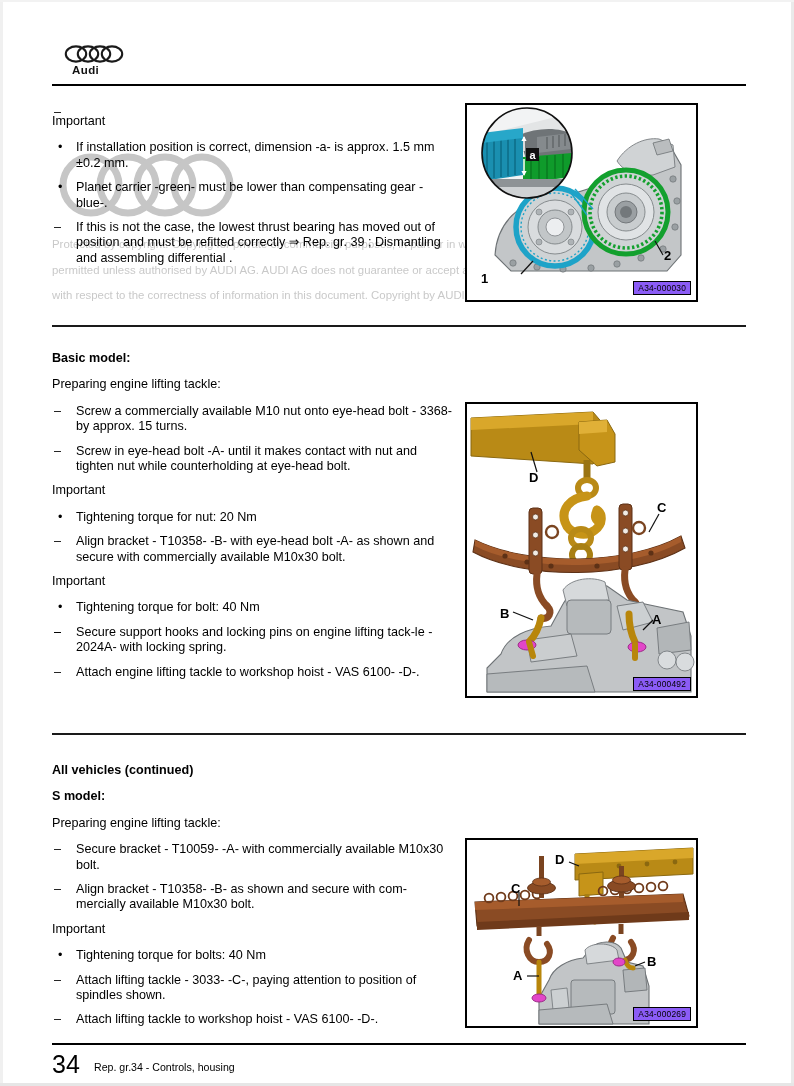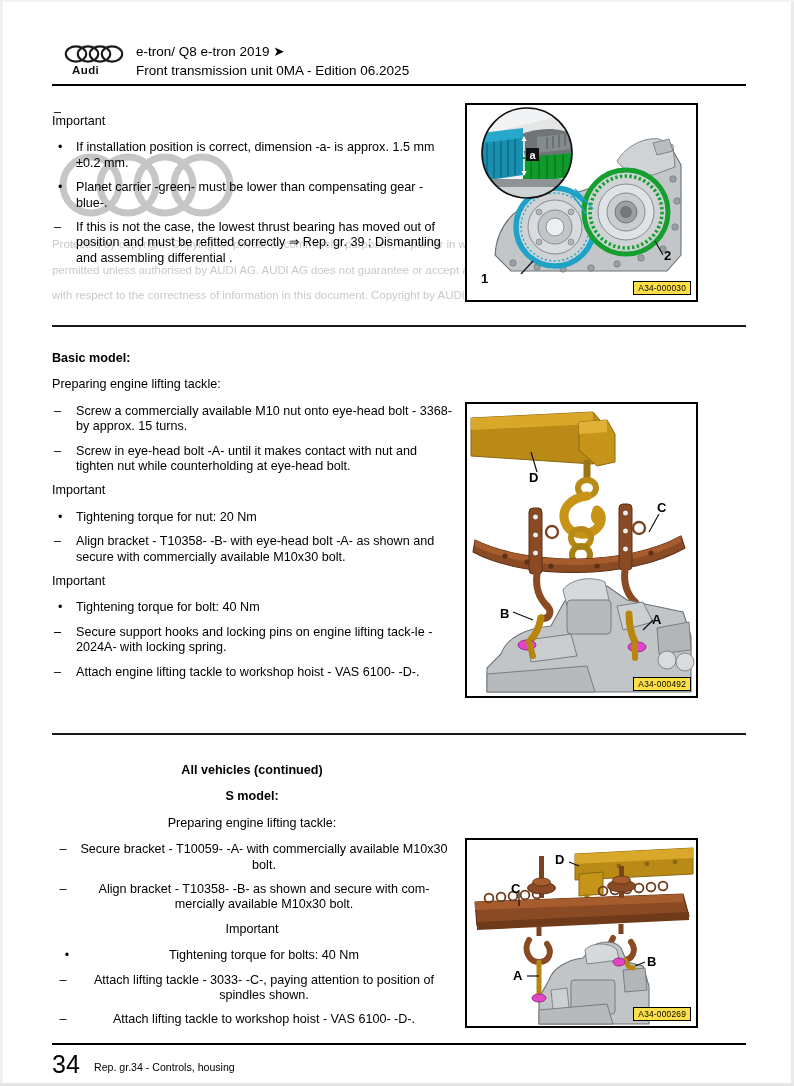--- a/index.html
+++ b/index.html
@@ -146,21 +146,21 @@
     border: 2px solid #000;
     background: #ffffff;
     box-sizing: border-box;
     overflow: hidden;
   }
   .fig-id {
     position: absolute;
     right: 5px;
     bottom: 5px;
     border: 1px solid #000;
-    background: #fde047;
+    background: #8b5cf6;
     font-size: 8.4px;
     padding: 1px 4px 1px 4px;
     letter-spacing: 0.2px;
     font-family: "Liberation Sans", sans-serif;
     color:#000;
   }
   .fig-svg { position:absolute; left:0; top:0; }
   .fig-label {
     position: absolute;
     font-size: 13px;
@@ -209,24 +209,20 @@
     <div class="audi-logo">
       <svg class="rings-svg" width="62" height="20" viewBox="0 0 62 20">
         <g fill="none" stroke="#1a1a1a" stroke-width="2.1">
           <ellipse cx="12" cy="10" rx="10.2" ry="7.6"></ellipse>
           <ellipse cx="24" cy="10" rx="10.2" ry="7.6"></ellipse>
           <ellipse cx="36" cy="10" rx="10.2" ry="7.6"></ellipse>
           <ellipse cx="48" cy="10" rx="10.2" ry="7.6"></ellipse>
         </g>
       </svg>
       <div class="audi-word">Audi</div>
-    </div>
-    <div class="header-lines">
-      <div class="hdr-line1">e-tron/ Q8 e-tron 2019 ➤</div>
-      <div class="hdr-line2">Front transmission unit 0MA - Edition 06.2025</div>
     </div>
   </div>
   <div class="header-rule"></div>
 
   <div class="wm-rings">
     <svg width="180" height="70" viewBox="0 0 180 70">
       <g fill="none" stroke="#c6c6c6" stroke-width="7">
         <circle cx="33" cy="35" r="28"></circle>
         <circle cx="70" cy="35" r="28"></circle>
         <circle cx="107" cy="35" r="28"></circle>
@@ -498,21 +494,21 @@
     </svg>
     <span class="fig-label" style="left:62px; top:66px;">D</span>
     <span class="fig-label" style="left:190px; top:96px;">C</span>
     <span class="fig-label" style="left:33px; top:202px;">B</span>
     <span class="fig-label" style="left:185px; top:208px;">A</span>
     <span class="fig-id">A34-000492</span>
   </div>
 
   <div class="divider" style="top:733px;"></div>
 
-  <div class="col-text" style="top:763px;text-align:center;">
+  <div class="col-text" style="top:763px;">
     <div class="heading">All vehicles (continued)</div>
     <div class="heading">S model:</div>
     <div class="plain">Preparing engine lifting tackle:</div>
     <div class="bullet-row">
       <span class="mk dash">–</span>
       <span>Secure bracket - T10059- -A- with commercially available M10x30 bolt.</span>
     </div>
     <div class="bullet-row">
       <span class="mk dash">–</span>
       <span>Align bracket - T10358- -B- as shown and secure with com-mercially available M10x30 bolt.</span>

